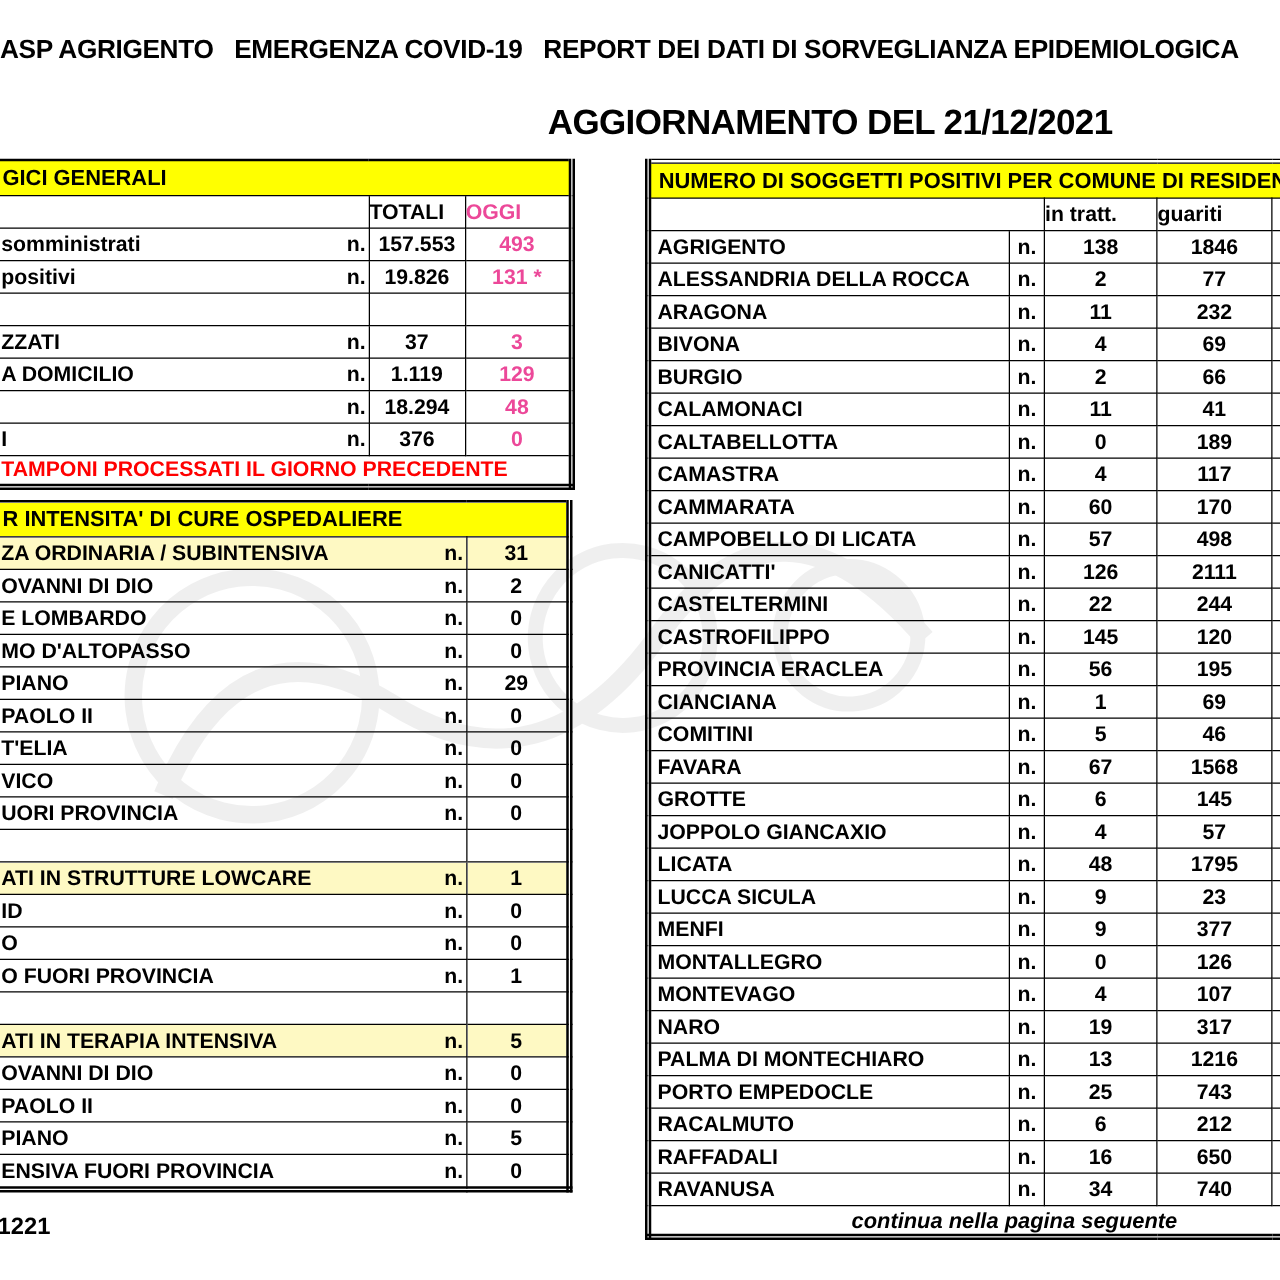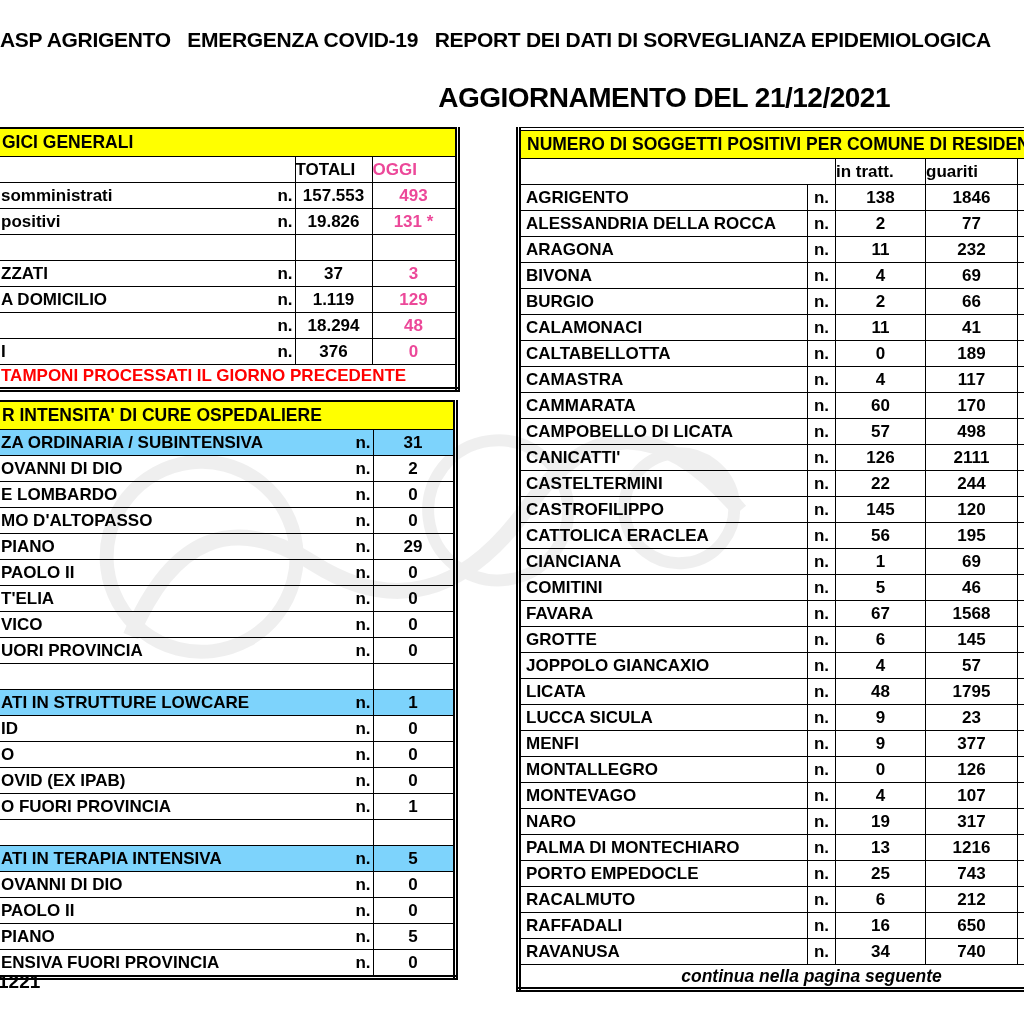--- a/index.html
+++ b/index.html
@@ -24,21 +24,21 @@
   #general-table{left:0;top:127px;width:457px;
     border-top:2px solid #000;border-right:5px double #000;border-bottom:5px double #000;}
   #general-table td{border:1px solid #000;}
   #general-table td:first-child{border-left:none;}
 
   
   #hospital-table{left:0;top:400px;width:455px;
     border-top:2px solid #000;border-right:5px double #000;border-bottom:5px double #000;}
   #hospital-table td{border:1px solid #000;}
   #hospital-table td:first-child{border-left:none;}
-  #hospital-table tr.section td{background:#7dd3fc;}
+  #hospital-table tr.section td{background:#fef9c3;}
   #hospital-table tr.spacer td{border:none;}
   #hospital-table tr.spacer td.val{border-left:1px solid #000;border-right:1px solid #000;}
 
   
   #comuni-table{left:516px;top:127px;width:584px;
     border-left:5px double #000;border-top:4px double #000;border-bottom:5px double #000;}
   #comuni-table td{border:1px solid #000;}
 
   .yhead td{background:#ffff00;text-align:left;height:27px;font-size:17.5px;padding-left:2px;}
   #comuni-table .yhead td{padding-left:6px;}
@@ -276,29 +276,20 @@
             <span class="lbl">ID</span>
             <span class="unit">n.</span>
           </div>
         </td>
         <td class="num val">0</td>
       </tr>
       <tr>
         <td>
           <div class="lu">
             <span class="lbl">O</span>
-            <span class="unit">n.</span>
-          </div>
-        </td>
-        <td class="num val">0</td>
-      </tr>
-      <tr>
-        <td>
-          <div class="lu">
-            <span class="lbl">OVID (EX IPAB)</span>
             <span class="unit">n.</span>
           </div>
         </td>
         <td class="num val">0</td>
       </tr>
       <tr>
         <td>
           <div class="lu">
             <span class="lbl">O FUORI PROVINCIA</span>
             <span class="unit">n.</span>
@@ -463,21 +454,21 @@
         <td></td>
       </tr>
       <tr>
         <td class="comune">CASTROFILIPPO</td>
         <td class="num">n.</td>
         <td class="num">145</td>
         <td class="num">120</td>
         <td></td>
       </tr>
       <tr>
-        <td class="comune">CATTOLICA ERACLEA</td>
+        <td class="comune">PROVINCIA ERACLEA</td>
         <td class="num">n.</td>
         <td class="num">56</td>
         <td class="num">195</td>
         <td></td>
       </tr>
       <tr>
         <td class="comune">CIANCIANA</td>
         <td class="num">n.</td>
         <td class="num">1</td>
         <td class="num">69</td>

